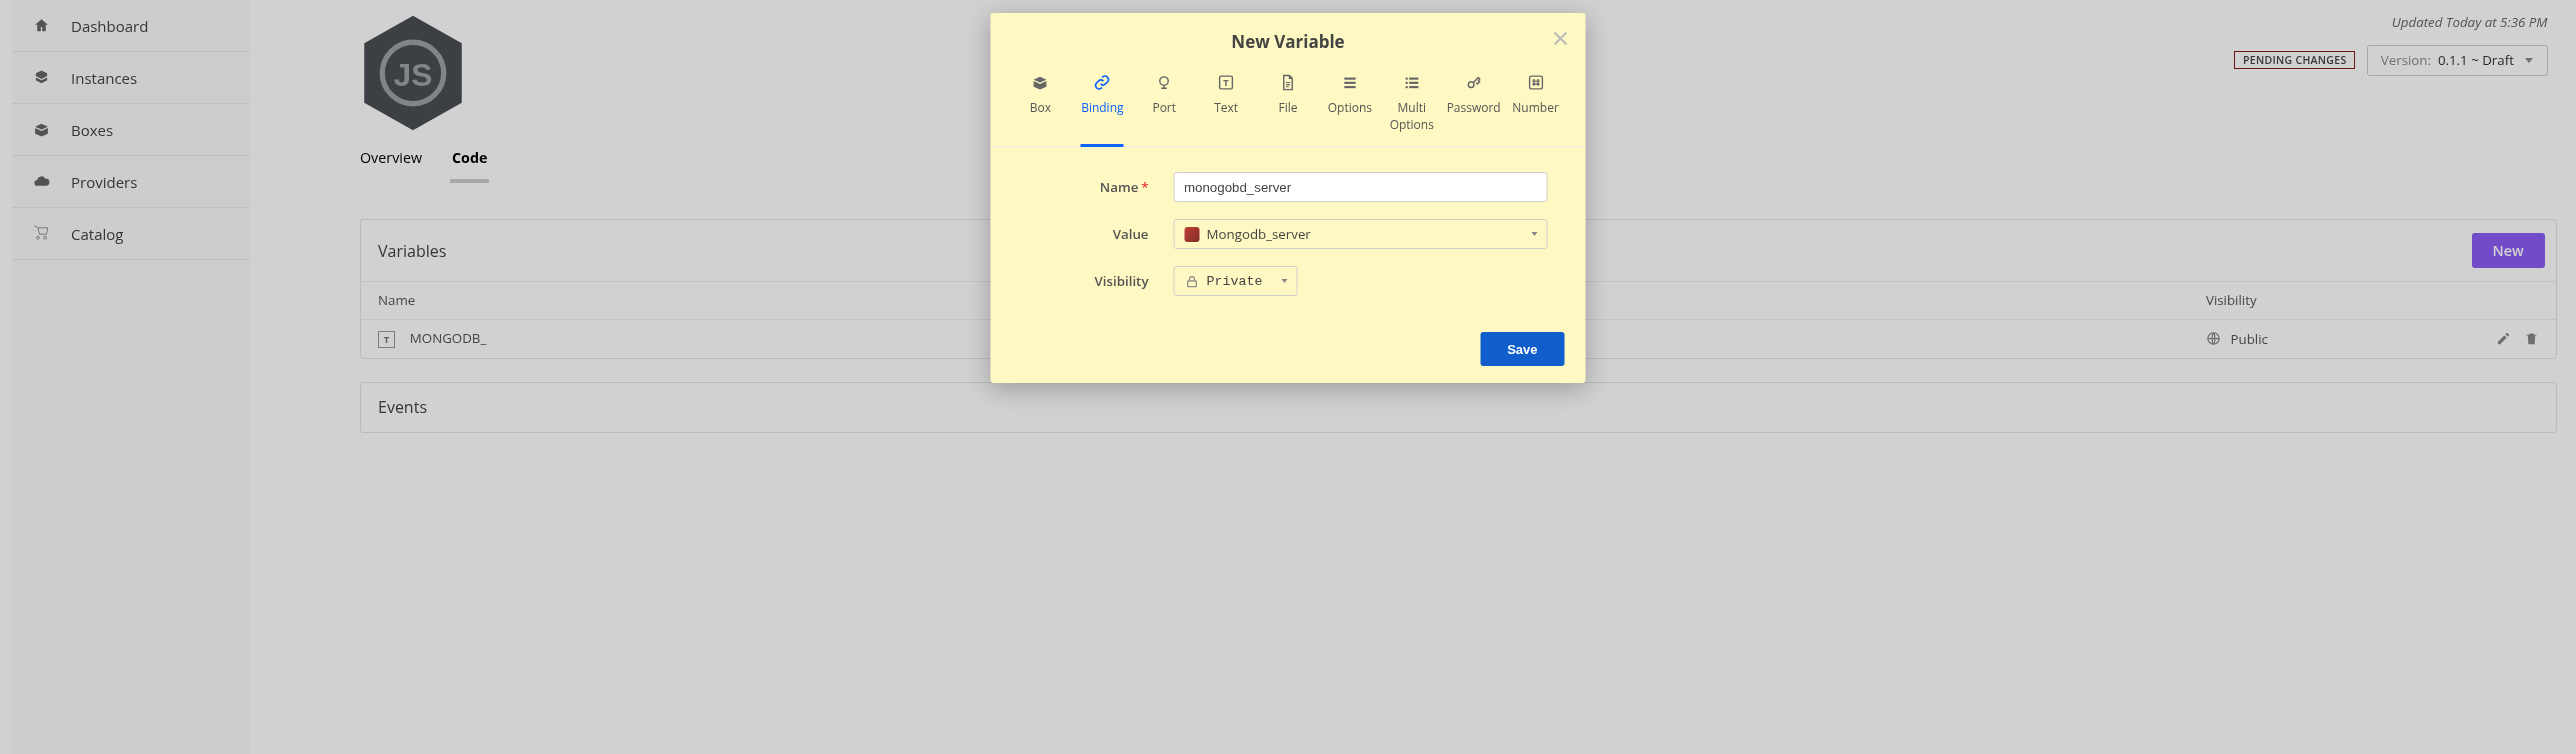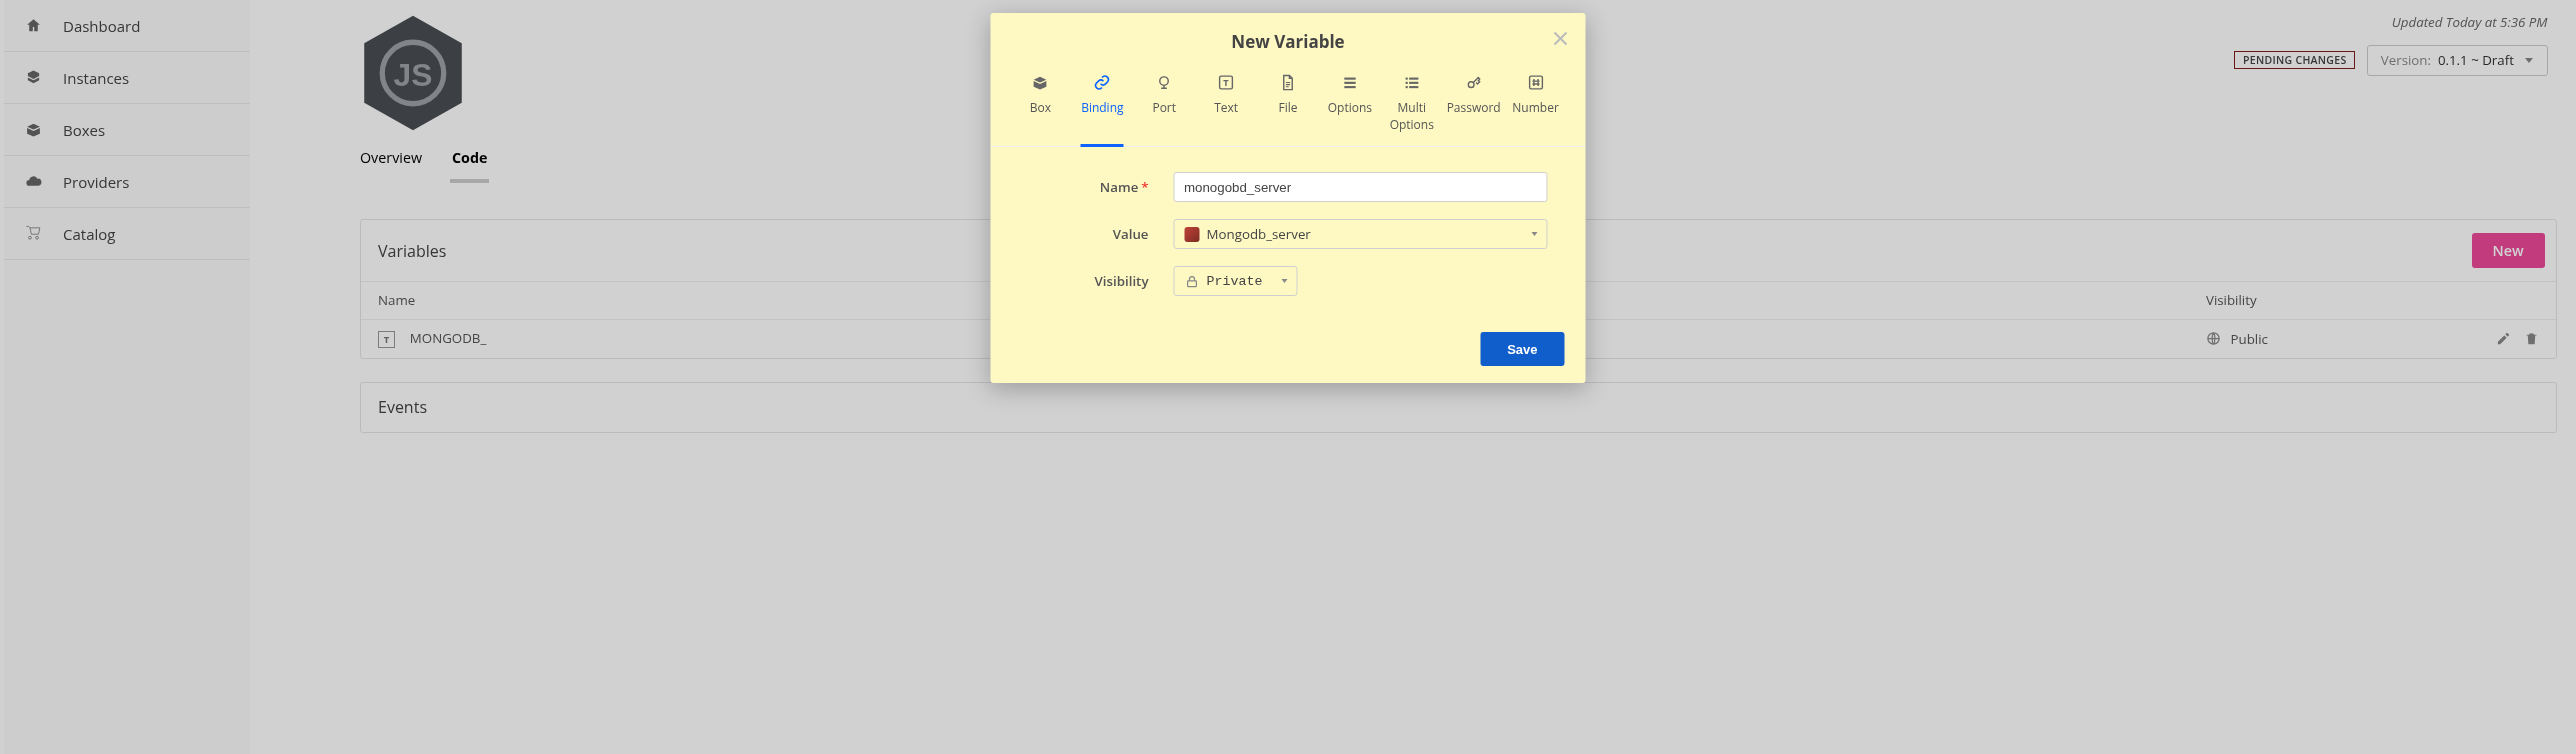--- a/index.html
+++ b/index.html
@@ -1,21 +1,21 @@
 <!DOCTYPE html>
 <html><head>
 <meta charset="utf-8">
 <style>
   * { box-sizing: border-box; margin: 0; padding: 0; }
   html, body { width: 100%; height: 100%; font-family: "Open Sans", "Segoe UI", Tahoma, sans-serif; font-size: 13.3px; color: #333; background: #fff; }
   body { position: relative; overflow: hidden; }
 
   
   .sidebar {
-    position: absolute; top: 0; left: 4px; width: 250px; height: 100%;
+    position: absolute; top: 0; left: 12px; width: 250px; height: 100%;
     background: #fbfbfb; border-right: 1px solid #b91c1c;
   }
   .sidebar-item {
     display: flex; align-items: center; gap: 19px;
     padding: 0 21px; height: 52px;
     border-bottom: 1px solid #eaeaea;
     font-size: 15px; color: #444; cursor: pointer;
   }
   .sidebar-item .icon { width: 19px; text-align: center; color: #555; }
 
@@ -62,21 +62,21 @@
 
   
   .panel {
     margin: 46px 0 0 91px; border: 1px solid #e4e4e4; border-radius: 2.9px;
   }
   .panel-head {
     display: flex; align-items: center; justify-content: space-between;
     padding: 13.3px 11.4px 13.3px 17px; font-size: 16px; color: #444; gap: 31px;
   }
   .new-btn {
-    background: #ec4899; color: #fff; border-radius: 2.9px;
+    background: #8b5cf6; color: #fff; border-radius: 2.9px;
     padding: 7.6px 21px; font-size: 14.3px; font-weight: 600; cursor: pointer;
   }
   .table-head, .table-row {
     display: flex; align-items: center; padding: 9.5px 17px;
     border-top: 1px solid #eee; font-size: 13.3px; color: #555;
   }
   .col-name { flex: 1; }
   .col-vis  { width: 276px; display: flex; align-items: center; gap: 9.5px; color:#555; }
   .col-act  { width: 57px; display: flex; align-items: center; gap: 13.3px; justify-content: flex-end; color:#888; }
   .row-icon { display: inline-flex; align-items: center; justify-content: center;

